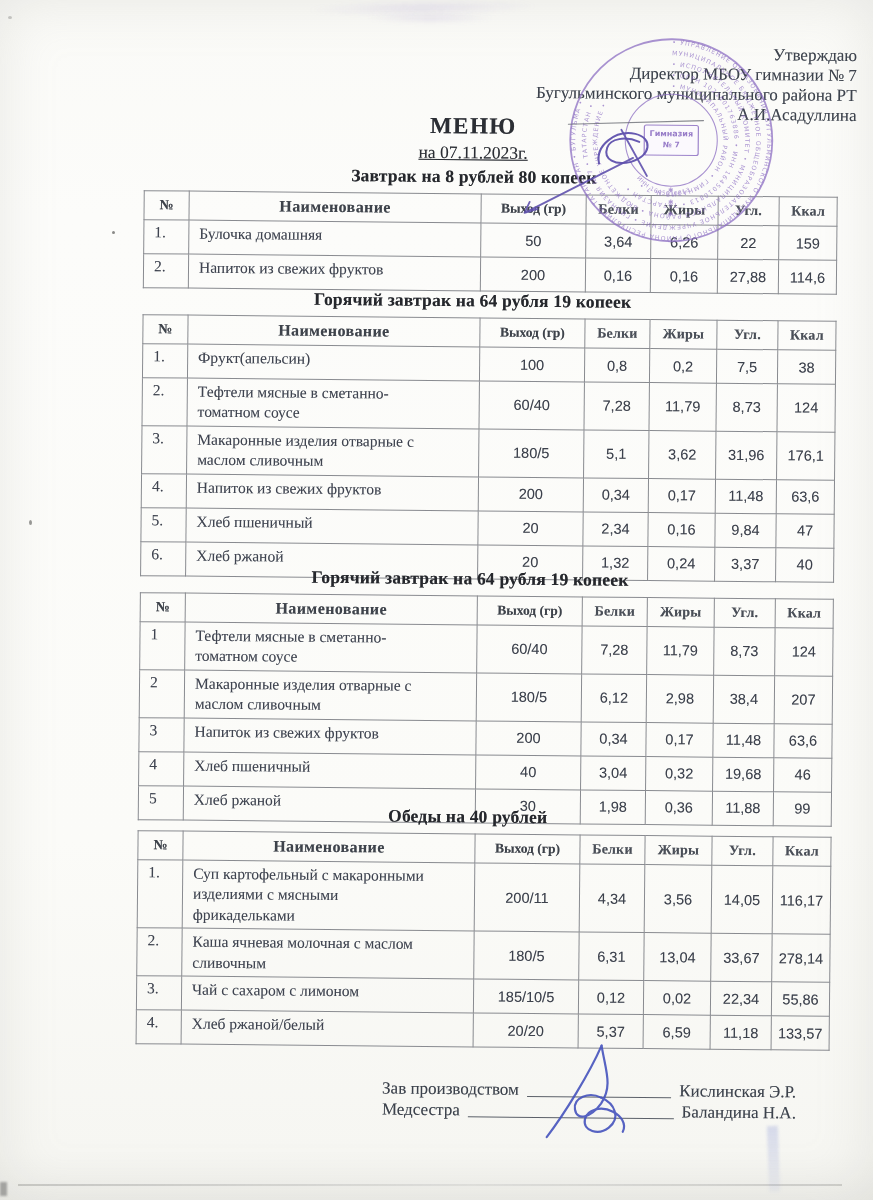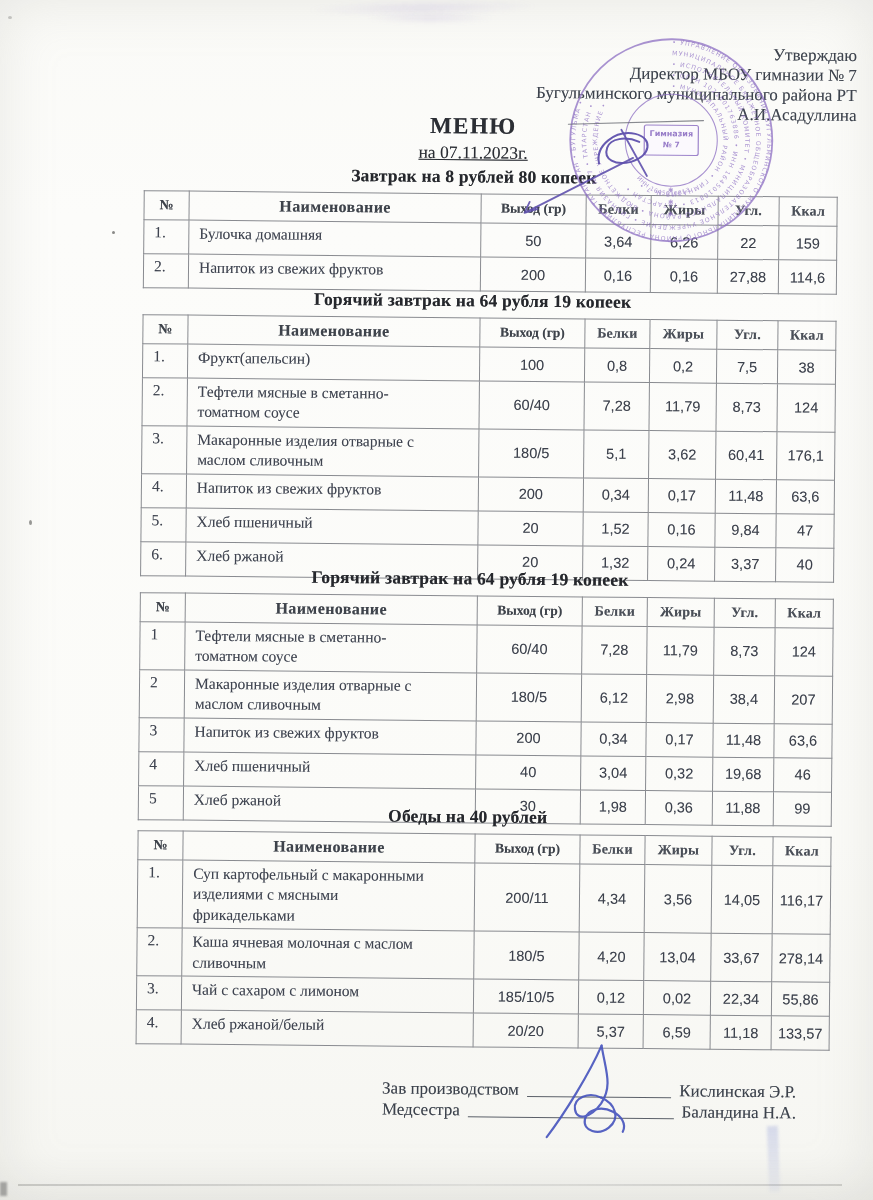--- a/index.html
+++ b/index.html
@@ -161,37 +161,37 @@
               <td class="c5">8,73</td>
               <td class="c6">124</td>
             </tr>
             <tr>
               <td class="c0">3.</td>
               <td class="c1">Макаронные изделия отварные с
 маслом сливочным</td>
               <td class="c2">180/5</td>
               <td class="c3">5,1</td>
               <td class="c4">3,62</td>
-              <td class="c5">60,41</td>
+              <td class="c5">31,96</td>
               <td class="c6">176,1</td>
             </tr>
             <tr>
               <td class="c0">4.</td>
               <td class="c1">Напиток из свежих фруктов</td>
               <td class="c2">200</td>
               <td class="c3">0,34</td>
               <td class="c4">0,17</td>
               <td class="c5">11,48</td>
               <td class="c6">63,6</td>
             </tr>
             <tr>
               <td class="c0">5.</td>
               <td class="c1">Хлеб пшеничный</td>
               <td class="c2">20</td>
-              <td class="c3">1,52</td>
+              <td class="c3">2,34</td>
               <td class="c4">0,16</td>
               <td class="c5">9,84</td>
               <td class="c6">47</td>
             </tr>
             <tr>
               <td class="c0">6.</td>
               <td class="c1">Хлеб ржаной</td>
               <td class="c2">20</td>
               <td class="c3">1,32</td>
               <td class="c4">0,24</td>
@@ -290,21 +290,21 @@
               <td class="c3">4,34</td>
               <td class="c4">3,56</td>
               <td class="c5">14,05</td>
               <td class="c6">116,17</td>
             </tr>
             <tr>
               <td class="c0">2.</td>
               <td class="c1">Каша ячневая молочная с маслом
 сливочным</td>
               <td class="c2">180/5</td>
-              <td class="c3">4,20</td>
+              <td class="c3">6,31</td>
               <td class="c4">13,04</td>
               <td class="c5">33,67</td>
               <td class="c6">278,14</td>
             </tr>
             <tr>
               <td class="c0">3.</td>
               <td class="c1">Чай с сахаром с лимоном</td>
               <td class="c2">185/10/5</td>
               <td class="c3">0,12</td>
               <td class="c4">0,02</td>

